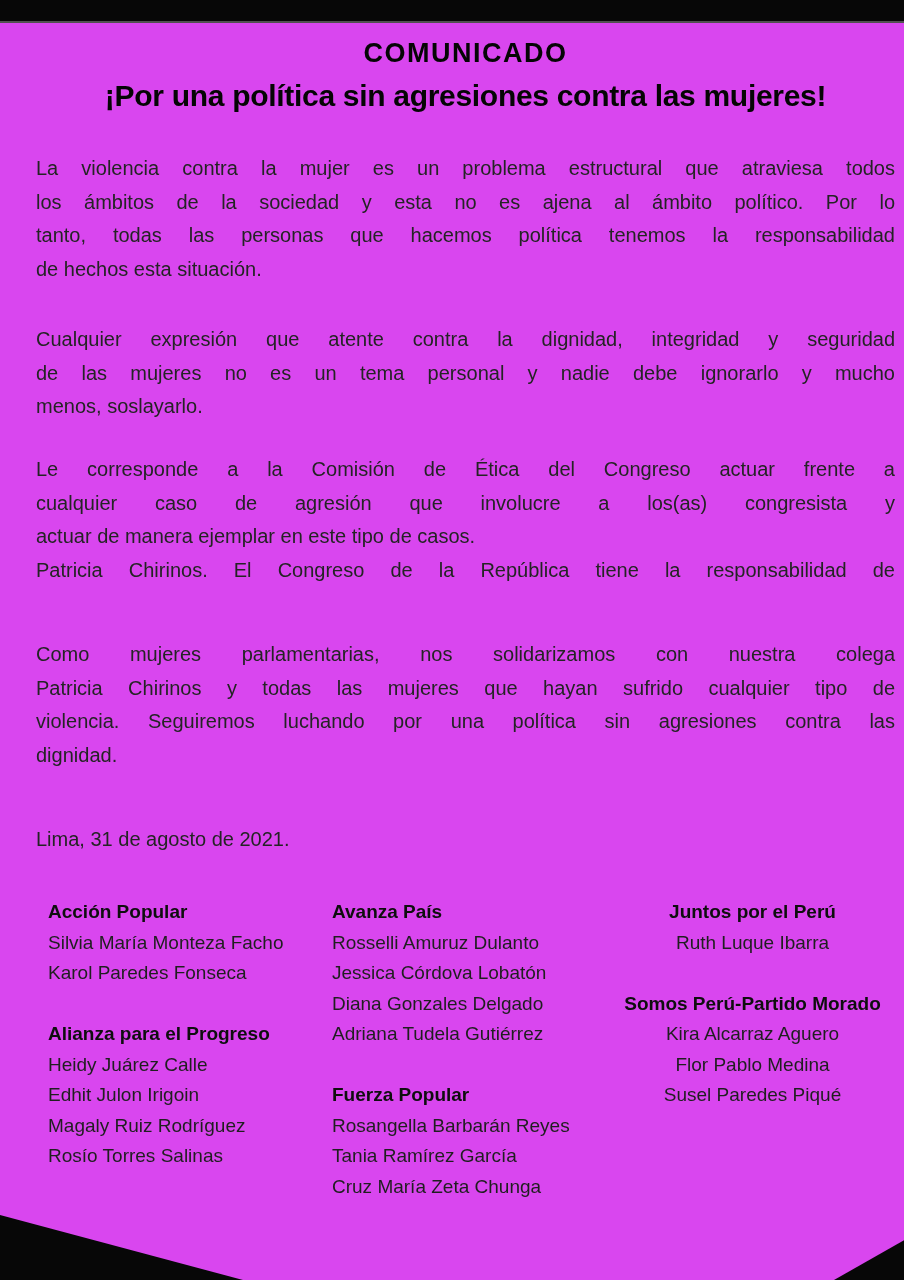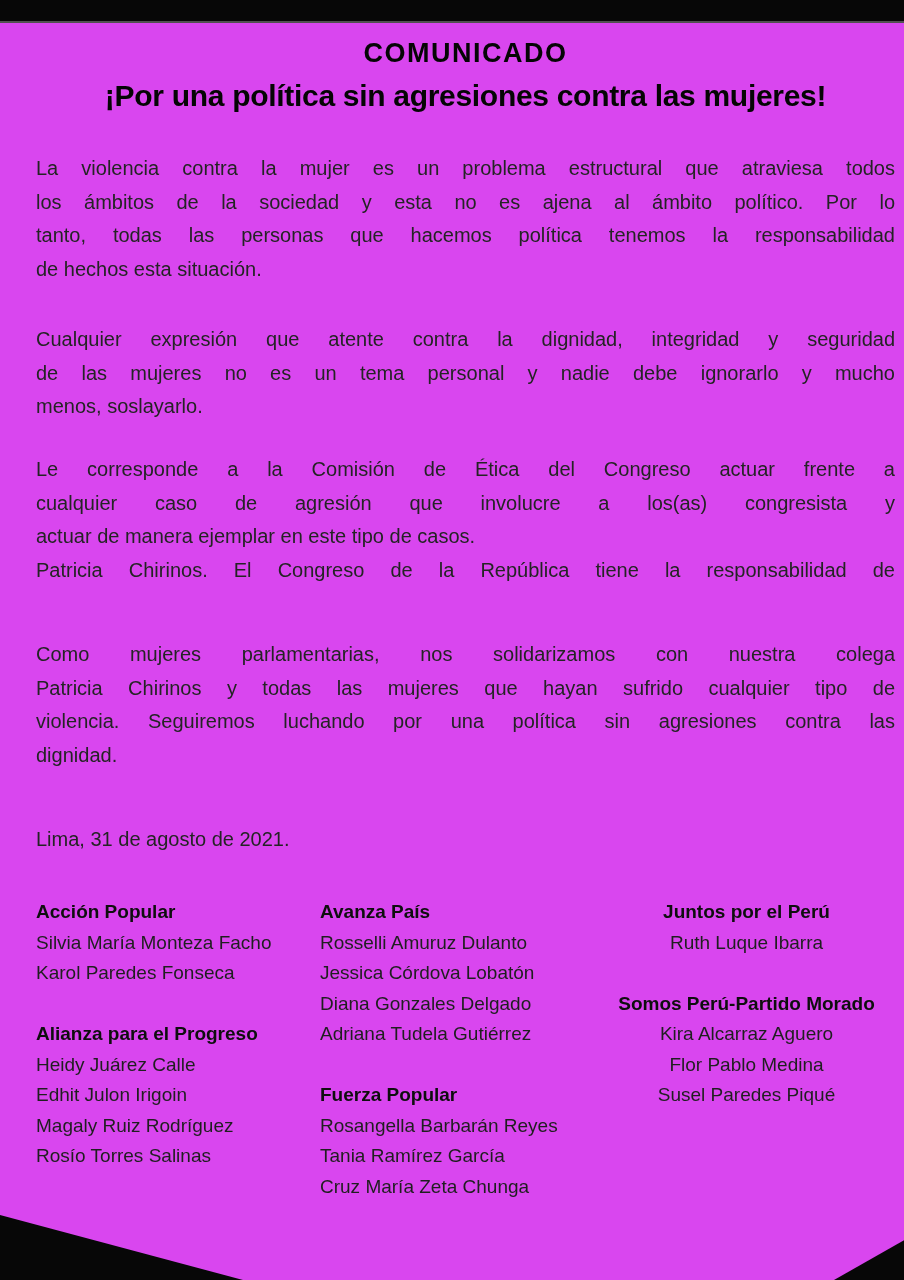--- a/index.html
+++ b/index.html
@@ -66,21 +66,21 @@
     color: #242424;
   }
 
   
   .sig-columns {
     position: absolute;
     top: 897px; left: 36px; right: 36px;
     display: flex;
   }
   .sig-col { overflow: visible; }
-  .sig-col-1 { width: 284px; }
+  .sig-col-1 { width: 284px; margin-left: 12px; }
   .sig-col-2 { width: 278px; }
   .sig-col-3 { flex: 1; text-align: center; }
   .sig-row {
     height: 30.5px;
     line-height: 30.5px;
     font-size: 19px;
     white-space: nowrap;
     color: #1f1f1f;
   }
   .sig-row.header { font-weight: 700; color: #0e0e0e; }

